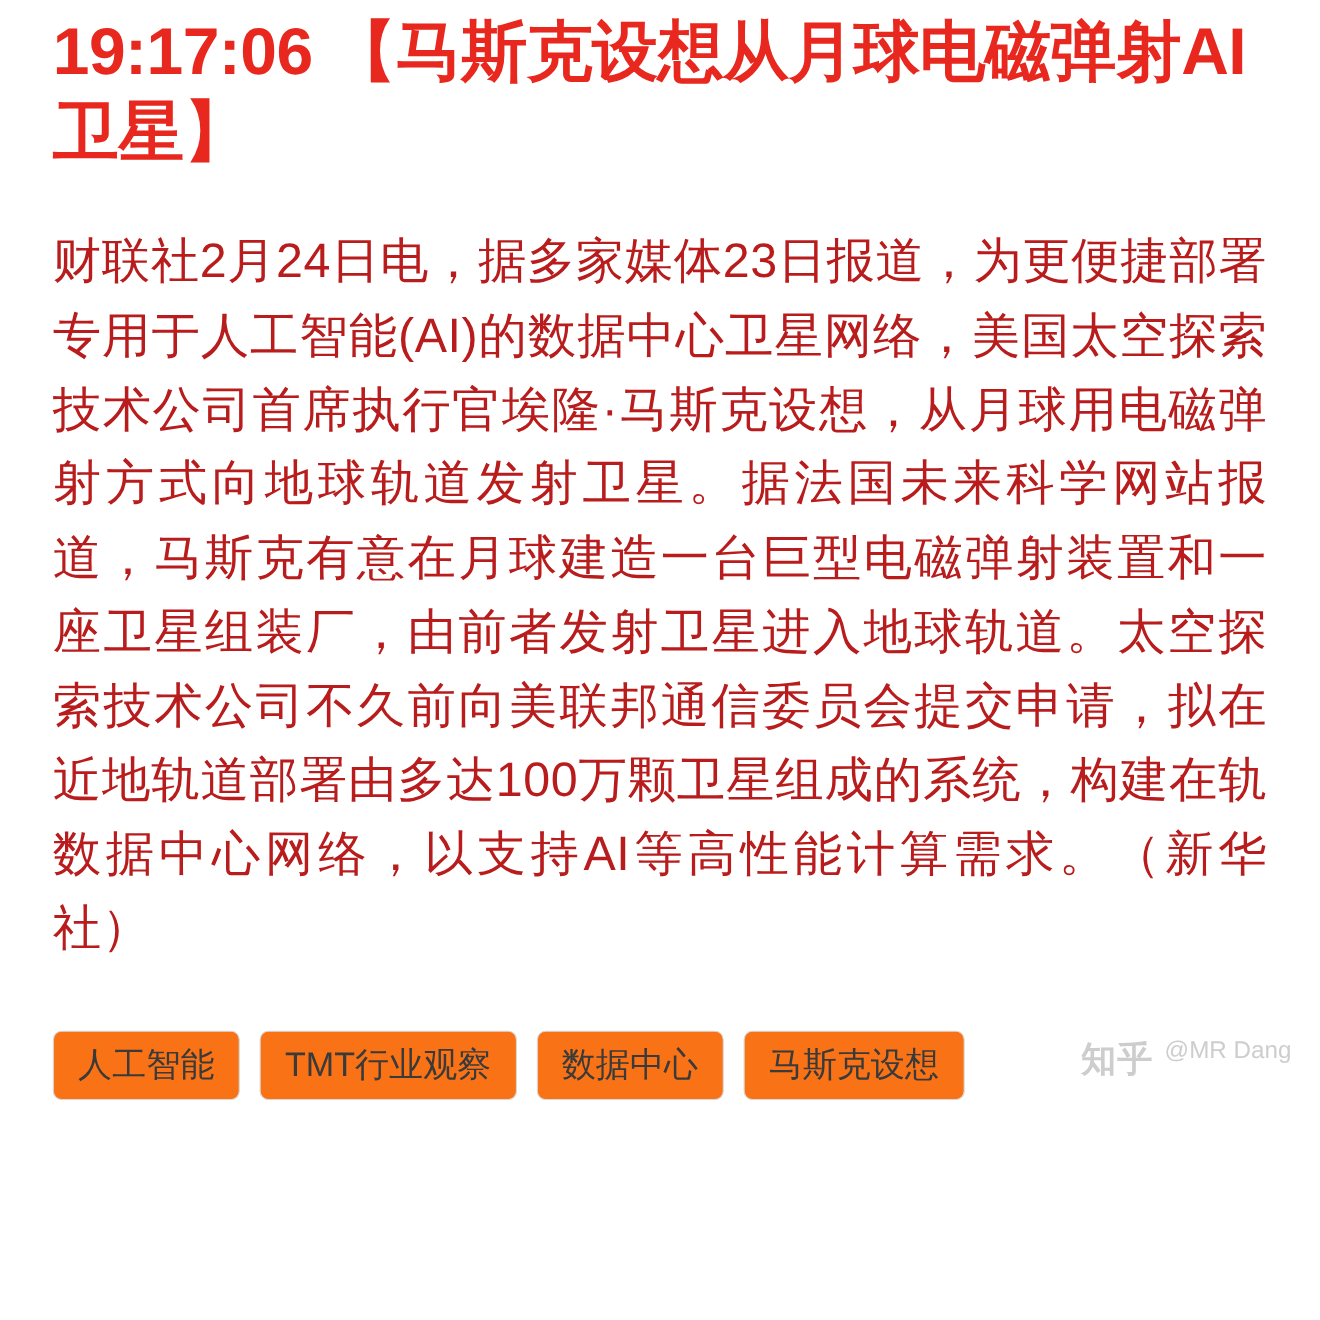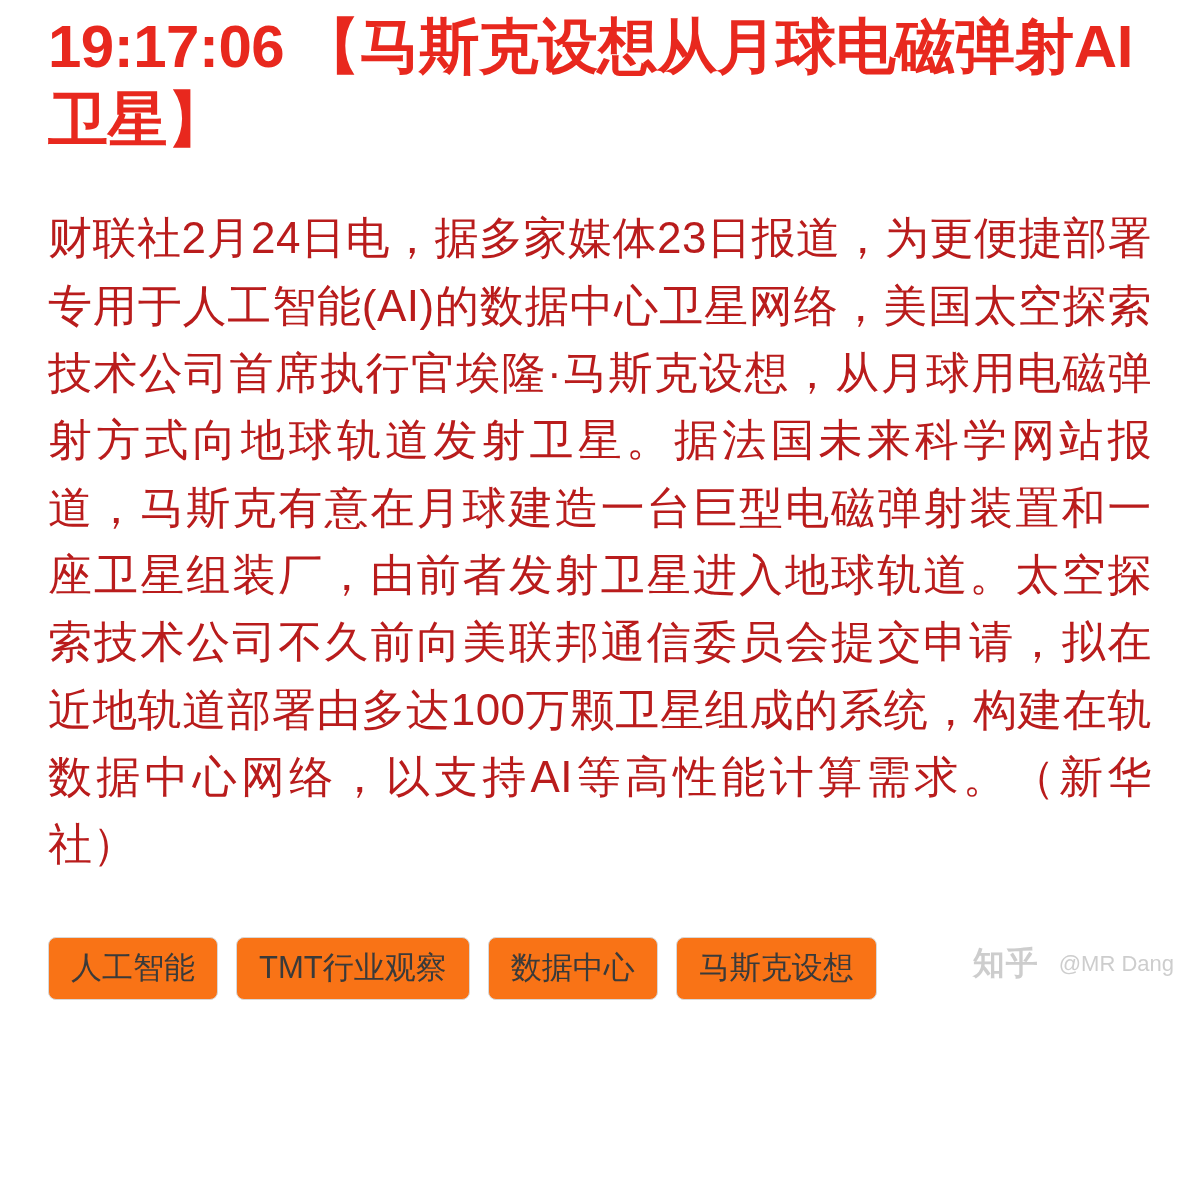--- a/index.html
+++ b/index.html
@@ -58,22 +58,21 @@
     font-size: 31px;
     padding: 14px 22px 16px 22px;
     white-space: nowrap;
     line-height: 1;
   }
   .watermark {
     position: absolute;
     right: 26px;
     bottom: 36px;
     display: flex;
-    align-items: center;
-    gap: 20px;
+    gap: 10px;
     color: #c9c9c9;
     font-size: 30px;
     opacity: 0.92;
   }
   .watermark .logo {
     font-weight: 700;
     font-size: 32px;
     color: #c9c9c9;
     letter-spacing: 1px;
   }

